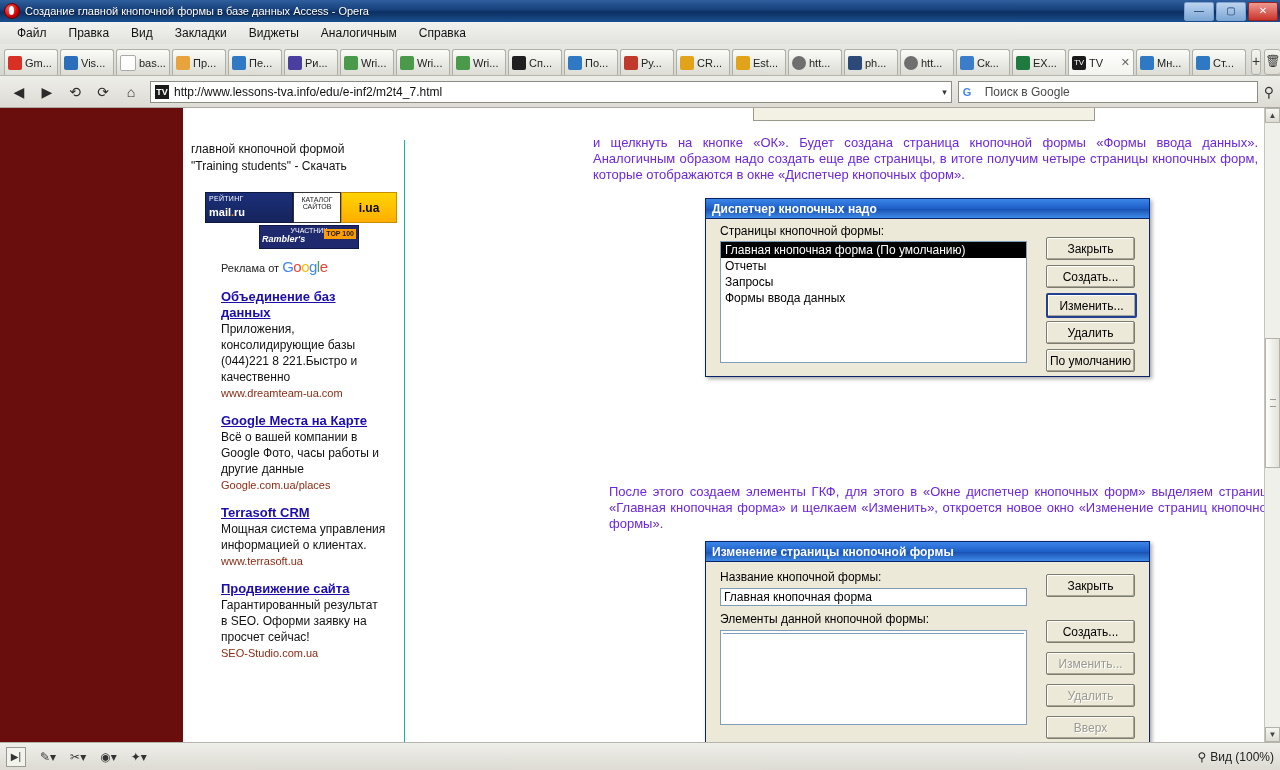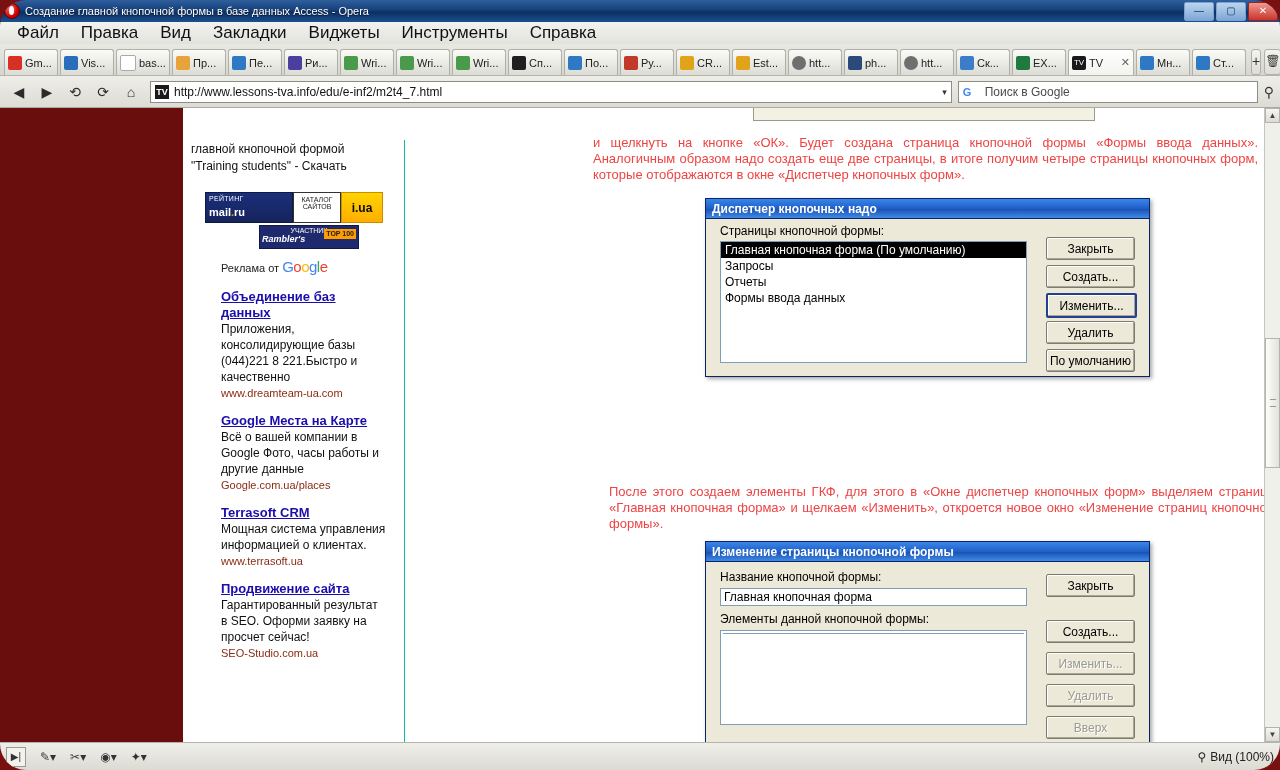--- a/index.html
+++ b/index.html
@@ -11,21 +11,20 @@
     font-family: "Liberation Sans", sans-serif;
     font-size: 12px;
     background: #7a1111;
   }
   .app {
     position: relative;
     width: 1280px;
     height: 770px;
     background: linear-gradient(to bottom, #6a0d0d 0%, #6a0d0d 100%);
     overflow: hidden;
-    border-radius: 26px;
   }
 
   
   .titlebar {
     position: absolute; top: 0; left: 0; width: 1280px; height: 22px;
     background: linear-gradient(to bottom, #2f5f9e 0%, #16407a 45%, #0d2f62 55%, #19508f 100%);
     border-bottom: 1px solid #0a2550;
     display: flex; align-items: center;
   }
   .titlebar .opera-logo {
@@ -53,21 +52,21 @@
   .win-btn.close { background: linear-gradient(to bottom, #f09a92, #c9342a); color: #fff; border-color: #922; }
 
   
   .menubar {
     position: absolute; top: 22px; left: 0; width: 1280px; height: 22px;
     background: linear-gradient(to bottom, #f2f2f0, #e2e2dd);
     border-bottom: 1px solid #c9c9c2;
     display: flex; align-items: center; padding-left: 6px;
   }
   .menubar .mi {
-    padding: 2px 11px; font-size: 17px; color: #111;
+    padding: 2px 11px; font-size: 12px; color: #111;
   }
 
   
   .tabbar {
     position: absolute; top: 44px; left: 0; width: 1280px; height: 32px;
     background: linear-gradient(to bottom, #e9e9e4, #d6d6d0);
     border-bottom: 1px solid #b5b5ad;
     display: flex; align-items: flex-end; padding-left: 4px; box-sizing: border-box;
   }
   .tab {
@@ -168,21 +167,21 @@
   }
   .mailru .r1 { font-size: 7px; letter-spacing: .3px; }
   .mailru .r2 { font-size: 11px; font-weight: bold; color: #fff; margin-top: 4px; }
   .mailru .r2 span { color: #ff8a00; }
   .katalog {
     position: absolute; left: 102px; top: 0; width: 48px; height: 31px;
     background: #ffffff; border: 1px solid #333; font-size: 7px; color: #222;
     box-sizing: border-box; padding: 3px 2px; text-align: center;
   }
   .uaicon {
-    position: absolute; left: 150px; top: 0; width: 42px; height: 31px;
+    position: absolute; left: 150px; top: 0; width: 56px; height: 31px;
     background: linear-gradient(to bottom,#ffd400,#ffae00); border: 1px solid #c98c00;
     font-size: 12px; font-weight: bold; color: #0a0a0a; text-align: center; line-height: 31px;
     box-sizing: border-box;
   }
   .rambler {
     position: absolute; left: 68px; top: 33px; width: 100px; height: 24px;
     background: #1f2a6e; border: 1px solid #101845; color: #fff; font-size: 7px;
     box-sizing: border-box; padding: 1px 2px;
   }
   .rambler .rb1 { text-align: center; font-size: 7px; }
@@ -202,21 +201,21 @@
   }
   .ad .adbody { color: #111; font-size: 12px; line-height: 16px; }
   .ad .adurl { color: #8a2b12; font-size: 11px; margin-top: 2px; }
 
   
   .content {
     position: absolute; left: 222px; top: 0; width: 860px; height: 634px;
     background: #fff; box-sizing: border-box; padding: 0 10px;
   }
   .para {
-    font-size: 13px; line-height: 16px; color: #ef4444; text-align: justify;
+    font-size: 13px; line-height: 16px; color: #6d28d9; text-align: justify;
     margin: 0; padding: 0;
   }
   .p1 { position: absolute; left: 188px; top: 27px; width: 665px; }
   .p2 { position: absolute; left: 188px; top: 376px; width: 665px; margin-left: 16px; }
 
   .topimgstrip {
     position: absolute; left: 348px; top: 0; width: 340px; height: 12px;
     background: #f2f1e4; border: 1px solid #9a9a8c; border-top: none;
   }
 
@@ -301,21 +300,21 @@
       <div class="win-btn close">✕</div>
     </div>
   </div>
 
   <div class="menubar">
     <div class="mi">Файл</div>
     <div class="mi">Правка</div>
     <div class="mi">Вид</div>
     <div class="mi">Закладки</div>
     <div class="mi">Виджеты</div>
-    <div class="mi">Инструменты</div>
+    <div class="mi">Аналогичным</div>
     <div class="mi">Справка</div>
   </div>
 
   <div class="tabbar">
     <div class="tab">
         <span class="favicon" style="background:#d93025"></span>
         <span class="tlabel">Gm...</span>
       </div>
     <div class="tab">
         <span class="favicon" style="background:#2a6ebb"></span>
@@ -483,22 +482,22 @@
         <div class="topimgstrip"></div>
 
         <p class="para p1">и щелкнуть на кнопке «ОК». Будет создана страница кнопочной формы «Формы ввода данных». Аналогичным образом надо создать еще две страницы, в итоге получим четыре страницы кнопочных форм, которые отображаются в окне «Диспетчер кнопочных форм».</p>
 
         <div class="dlg" style="left:300px; top:90px; width:443px; height:177px;">
           <div class="dlg-title">Диспетчер кнопочных надо</div>
           <div class="dlg-body">
             <div class="lbl" style="position:absolute; left:14px; top:5px;">Страницы кнопочной формы:</div>
             <div class="listbox" style="position:absolute; left:14px; top:22px; width:307px; height:122px;">
               <div class="opt sel">Главная кнопочная форма (По умолчанию)</div>
+              <div class="opt">Отчеты</div>
               <div class="opt">Запросы</div>
-              <div class="opt">Отчеты</div>
               <div class="opt">Формы ввода данных</div>
             </div>
             <div class="btn" style="position:absolute; left:340px; top:18px; width:87px; height:21px;">Закрыть</div>
             <div class="btn" style="position:absolute; left:340px; top:46px; width:87px; height:21px;">Создать...</div>
             <div class="btn focus" style="position:absolute; left:340px; top:74px; width:87px; height:21px;">Изменить...</div>
             <div class="btn" style="position:absolute; left:340px; top:102px; width:87px; height:21px;">Удалить</div>
             <div class="btn" style="position:absolute; left:340px; top:130px; width:87px; height:21px;">По умолчанию</div>
           </div>
         </div>
 

